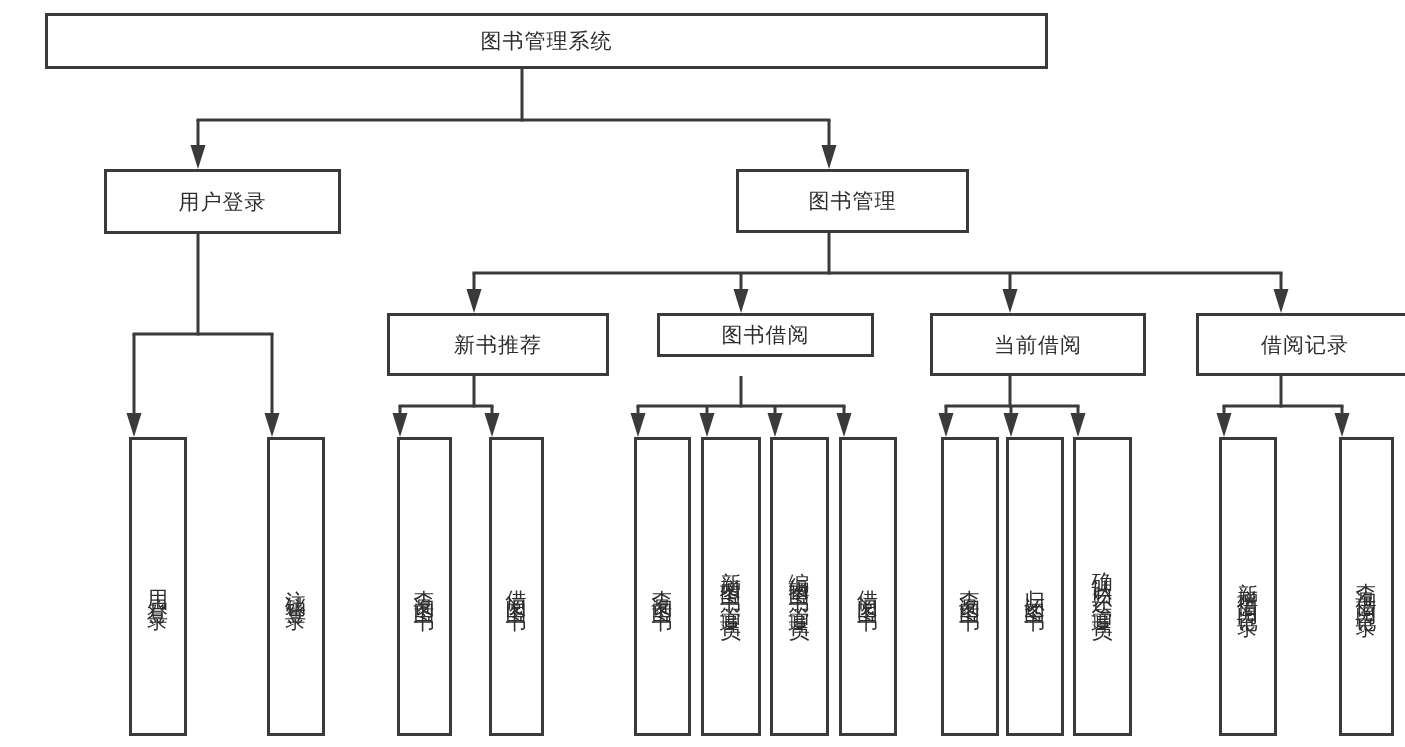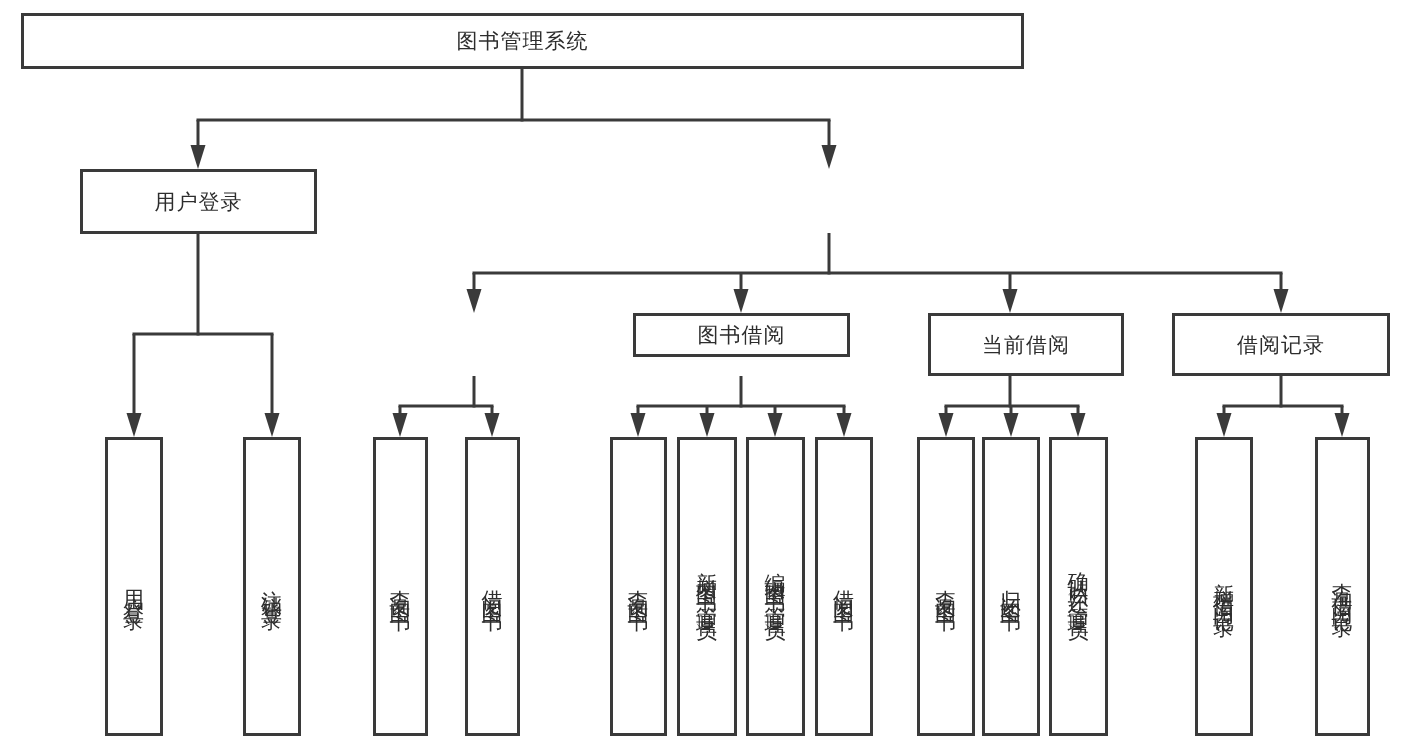--- a/index.html
+++ b/index.html
@@ -27,20 +27,21 @@
   }
   .node {
     position: absolute;
     border: 3px solid var(--line);
     background: var(--background);
     color: var(--text);
     display: flex;
     align-items: center;
     justify-content: center;
     z-index: 2;
+    margin-left: 24px;
   }
   .hbox {
     font-size: 21px;
     letter-spacing: 1px;
     white-space: nowrap;
   }
   .vbox span {
     writing-mode: vertical-rl;
     text-orientation: mixed;
     font-size: 21px;
@@ -122,23 +123,25 @@
       <polygon points="1003.5,413 1018.5,413 1011,437"></polygon>
       <polygon points="1070.5,413 1085.5,413 1078,437"></polygon>
       <polygon points="1216.5,413 1231.5,413 1224,437"></polygon>
       <polygon points="1334.5,413 1349.5,413 1342,437"></polygon>
     </g>
   </svg>
 
   <div class="node hbox" style="left:21px; top:13px; width:1003px; height:56px;">图书管理系统</div>
 
   <div class="node hbox" style="left:80px; top:169px; width:237px; height:65px;">用户登录</div>
+  <div class="node hbox" style="left:712px; top:169px; width:233px; height:64px;">图书管理</div>
 
+  <div class="node hbox" style="left:363px; top:313px; width:222px; height:63px;">新书推荐</div>
   <div class="node hbox" style="left:633px; top:313px; width:217px; height:44px;">图书借阅</div>
-  <div class="node hbox" style="left:928px; top:313px; width:196px; height:63px;">当前借阅</div>
+  <div class="node hbox" style="left:906px; top:313px; width:216px; height:63px;">当前借阅</div>
   <div class="node hbox" style="left:1172px; top:313px; width:218px; height:63px;">借阅记录</div>
 
   <div class="node vbox" style="left:105px; top:437px; width:58px; height:299px;">
     <span>用户登录</span>
   </div>
   <div class="node vbox" style="left:243px; top:437px; width:58px; height:299px;">
     <span>注销登录</span>
   </div>
 
   <div class="node vbox" style="left:373px; top:437px; width:55px; height:299px;">

